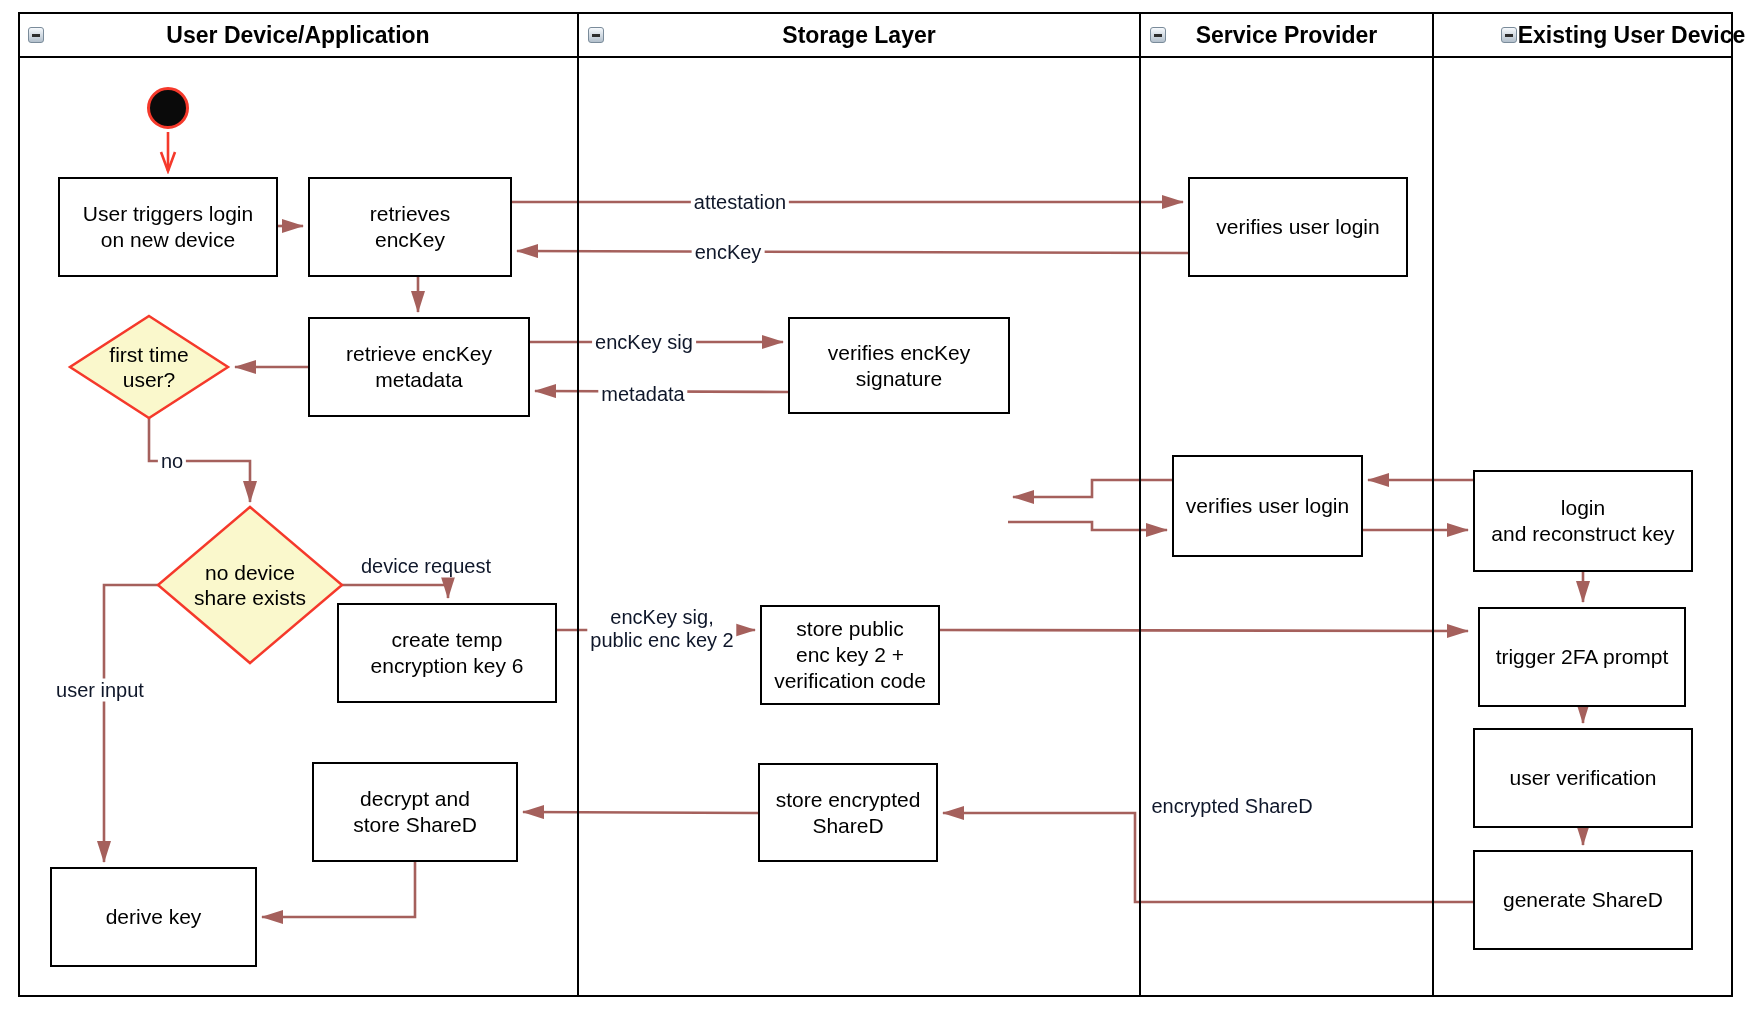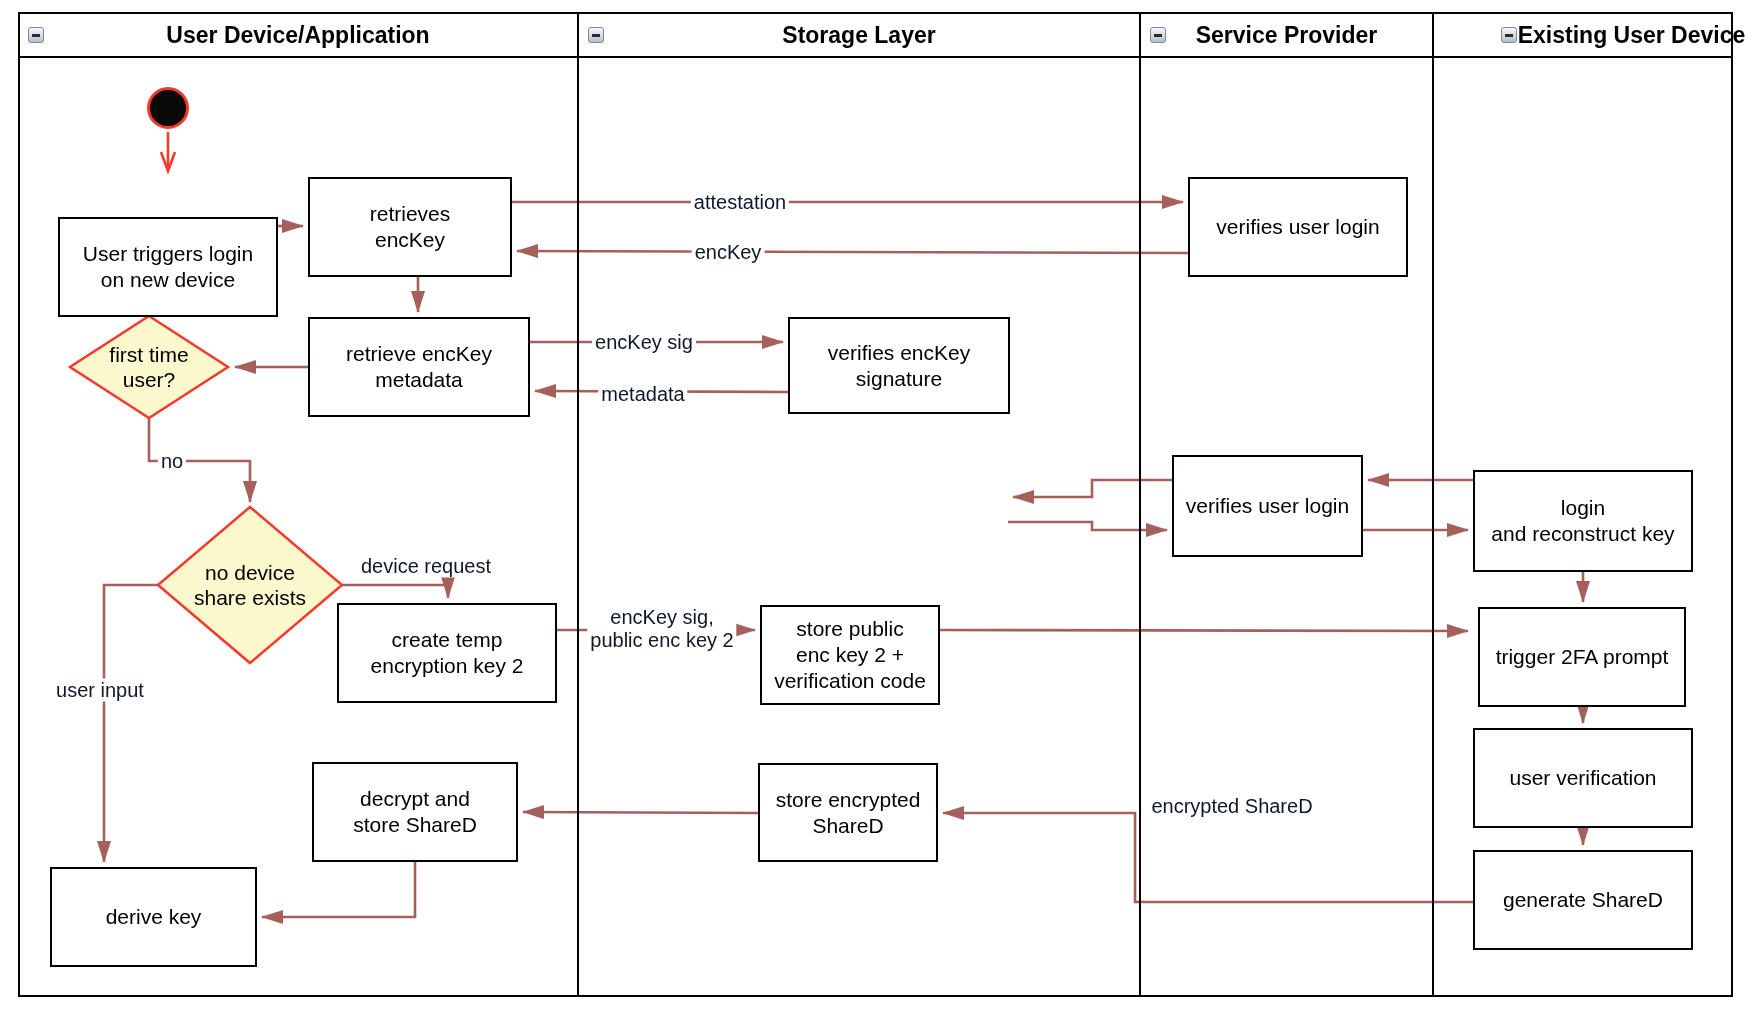--- a/index.html
+++ b/index.html
@@ -83,32 +83,32 @@
     <div class="lane-header" style="left: 1140px; width: 293px;">
       <span class="collapse abs"></span>
       <span>Service Provider</span>
     </div>
     <div class="vline" style="left: 1432px; top: 12px; width: 2px; height: 985px;"></div>
     <div class="lane-header tight" style="left: 1433px; width: 300px; padding-left: 40px;">
       <span class="collapse"></span>
       <span>Existing User Device</span>
     </div>
     <div class="start-node" style="left: 147px; top: 87px; width: 42px; height: 42px; background: rgb(10, 10, 10); border: 3px solid rgb(245, 57, 43);"></div>
-    <div class="node" style="left: 58px; top: 177px; width: 220px; height: 100px; margin-top: 40px;">User triggers login
+    <div class="node" style="left: 58px; top: 177px; width: 220px; height: 100px;">User triggers login
 on new device</div>
     <div class="node" style="left: 308px; top: 177px; width: 204px; height: 100px;">retrieves
 encKey</div>
     <div class="node" style="left: 308px; top: 317px; width: 222px; height: 100px;">retrieve encKey
 metadata</div>
     <div class="dlabel" style="left: 70px; top: 316px; width: 158px; height: 102px;">first time
 user?</div>
     <div class="dlabel" style="left: 158px; top: 507px; width: 184px; height: 156px;">no device
 share exists</div>
     <div class="node" style="left: 337px; top: 603px; width: 220px; height: 100px;">create temp
-encryption key 2</div>
+encryption key 6</div>
     <div class="node" style="left: 312px; top: 762px; width: 206px; height: 100px;">decrypt and
 store ShareD</div>
     <div class="node" style="left: 50px; top: 867px; width: 207px; height: 100px;">derive key</div>
     <div class="node" style="left: 788px; top: 317px; width: 222px; height: 97px;">verifies encKey
 signature</div>
     <div class="node" style="left: 760px; top: 605px; width: 180px; height: 100px;">store public
 enc key 2 +
 verification code</div>
     <div class="node" style="left: 758px; top: 763px; width: 180px; height: 99px;">store encrypted
 ShareD</div>

